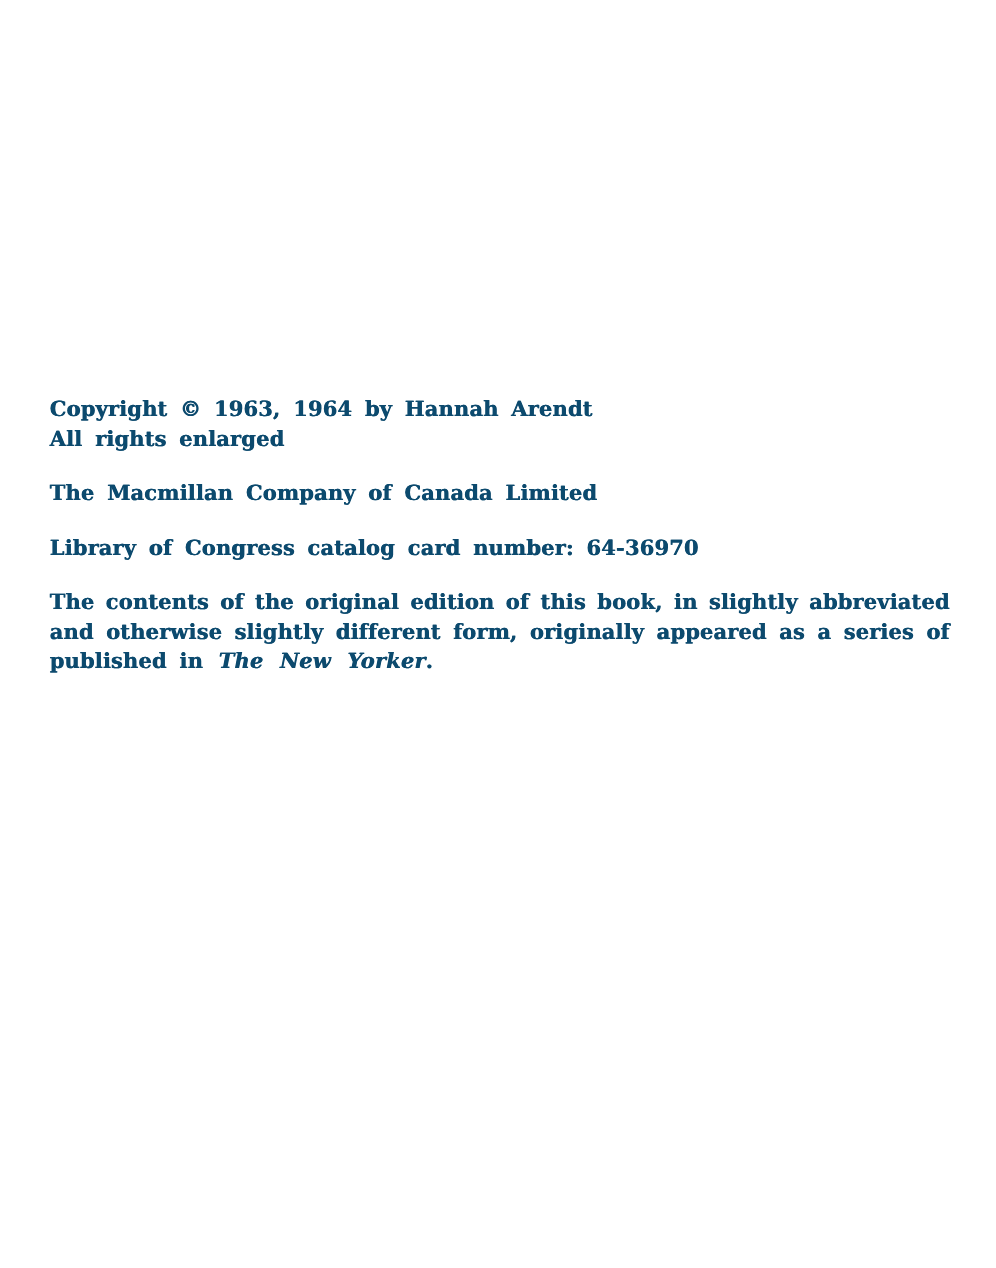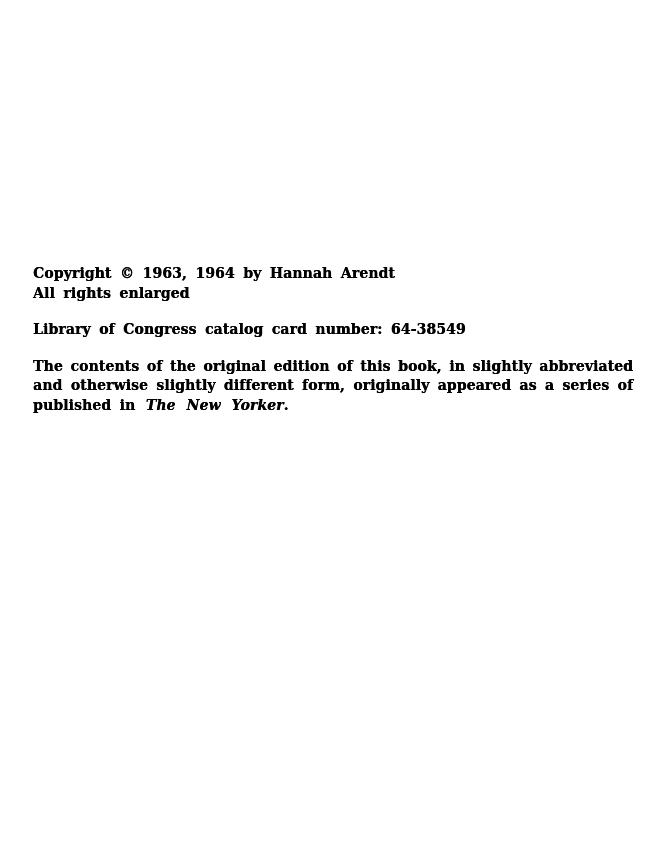--- a/index.html
+++ b/index.html
@@ -18,21 +18,21 @@
     left: 0; top: 0;
     width: 664px;
     height: 845px;
     background: #ffffff;
   }
   .text-block {
     position: absolute;
     left: 33px;
     top: 264px;
     width: 600px;
-    color: #000000;
+    color: #0c4a6e;
     font-family: "DejaVu Serif", "Liberation Serif", serif;
     font-weight: 700;
     font-size: 14px;
     line-height: 19.5px;
     letter-spacing: 0.1px;
     word-spacing: 3.5px;
     text-shadow: 0.35px 0 0 currentColor;
   }
   .para {
     margin: 0 0 17px 0;
@@ -61,24 +61,25 @@
 <div class="page">
   <div class="text-block">
 
     <div class="para">
       <div class="line">Copyright © 1963, 1964 by Hannah Arendt</div>
       <div class="line">All rights enlarged</div>
     </div>
 
 
     <div class="para">
+      <div class="line">The Macmillan Company of Canada Limited</div>
     </div>
 
     <div class="para">
-      <div class="line">Library of Congress catalog card number: 64-38549</div>
+      <div class="line">Library of Congress catalog card number: 64-36970</div>
     </div>
 
     <div class="para">
       <div class="line justified">The contents of the original edition of this book, in slightly abbreviated</div>
       <div class="line justified">and otherwise slightly different form, originally appeared as a series of</div>
       <div class="line">
         <span>published in </span><span class="italic">The New Yorker</span><span>.</span>
       </div>
     </div>
 

